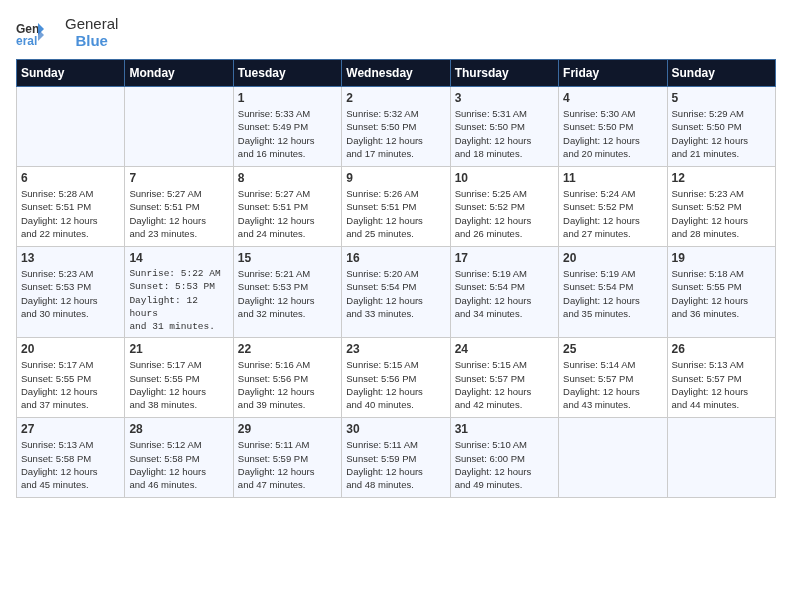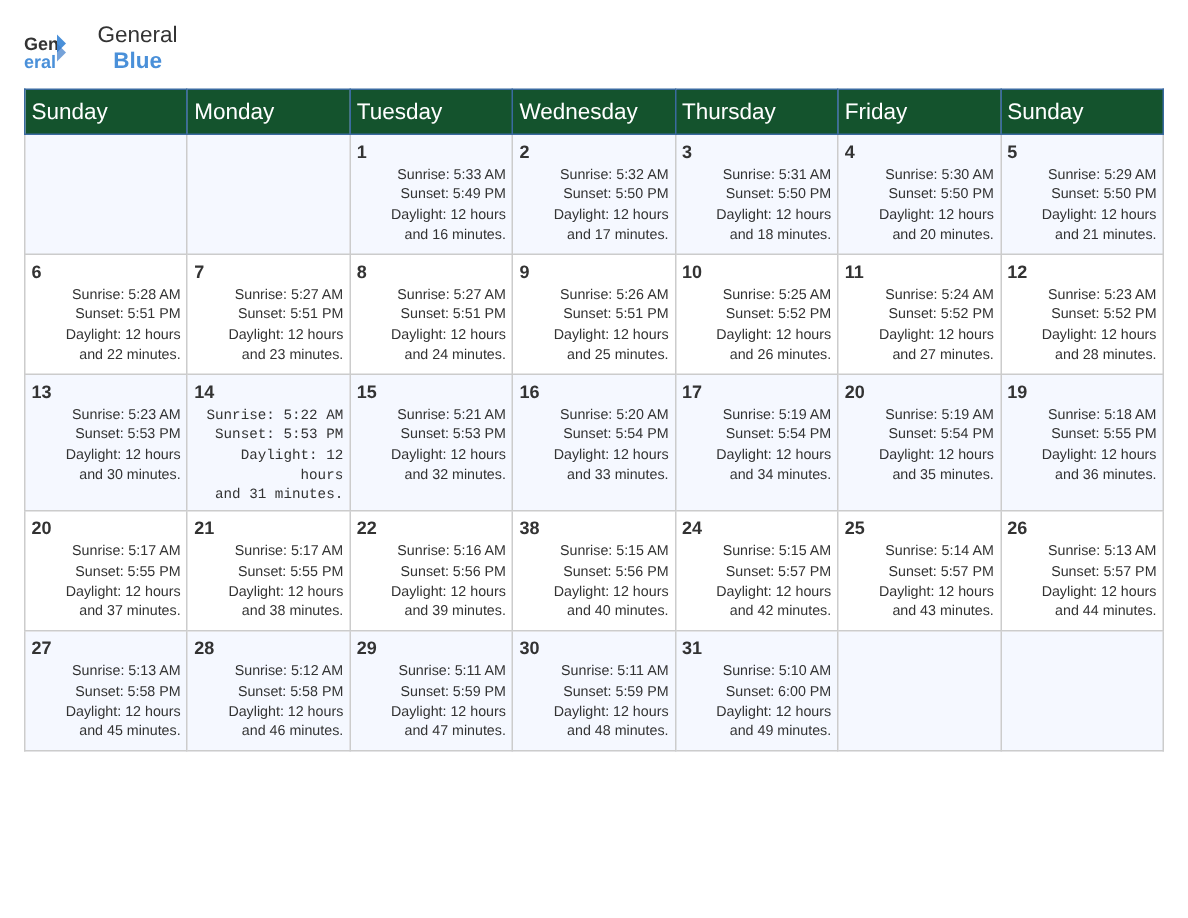--- a/index.html
+++ b/index.html
@@ -37,24 +37,24 @@
     .subtitle {
       font-size: 14px;
       color: #555;
     }
     table {
       width: 100%;
       border-collapse: collapse;
       table-layout: fixed;
     }
     thead tr th {
-      background-color: #14532d;
+      background-color: #0f172a;
       color: #fff;
-      font-size: 15px;
-      font-weight: normal;
+      font-size: 12px;
+      font-weight: bold;
       padding: 6px 4px;
       text-align: left;
       border: 1px solid #3a6aa0;
     }
     tbody tr td {
       border: 1px solid #ccc;
       vertical-align: top;
       padding: 4px;
       font-size: 10px;
       color: #333;
@@ -66,21 +66,20 @@
     }
     .day-number {
       font-weight: bold;
       font-size: 12px;
       margin-bottom: 2px;
     }
     .day-info {
       font-size: 9.5px;
       line-height: 1.4;
       color: #333;
-      text-align: right;
     }
   </style>
 </head>
 <body>
 
 <div class="header">
   <div class="logo">
     <svg class="logo-icon" viewBox="0 0 28 28">
       <text x="0" y="14" font-size="12" font-weight="bold" fill="#333">Gen</text>
       <text x="0" y="26" font-size="12" font-weight="bold" fill="#4a90d9">eral</text>
@@ -268,21 +267,21 @@
 and 38 minutes.</div>
         </td>
         <td>
           <div class="day-number">22</div>
           <div class="day-info" style="white-space: pre-line;">Sunrise: 5:16 AM
 Sunset: 5:56 PM
 Daylight: 12 hours
 and 39 minutes.</div>
         </td>
         <td>
-          <div class="day-number">38</div>
+          <div class="day-number">23</div>
           <div class="day-info" style="white-space: pre-line;">Sunrise: 5:15 AM
 Sunset: 5:56 PM
 Daylight: 12 hours
 and 40 minutes.</div>
         </td>
         <td>
           <div class="day-number">24</div>
           <div class="day-info" style="white-space: pre-line;">Sunrise: 5:15 AM
 Sunset: 5:57 PM
 Daylight: 12 hours

